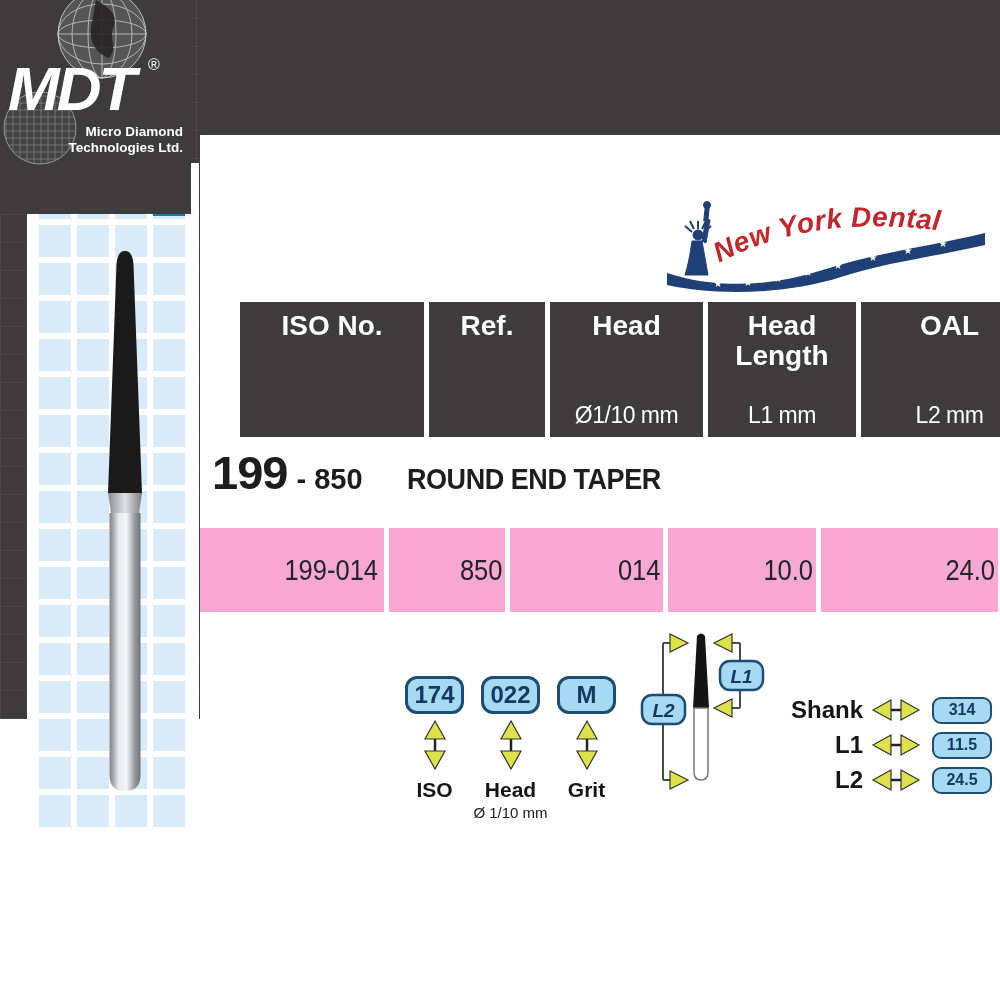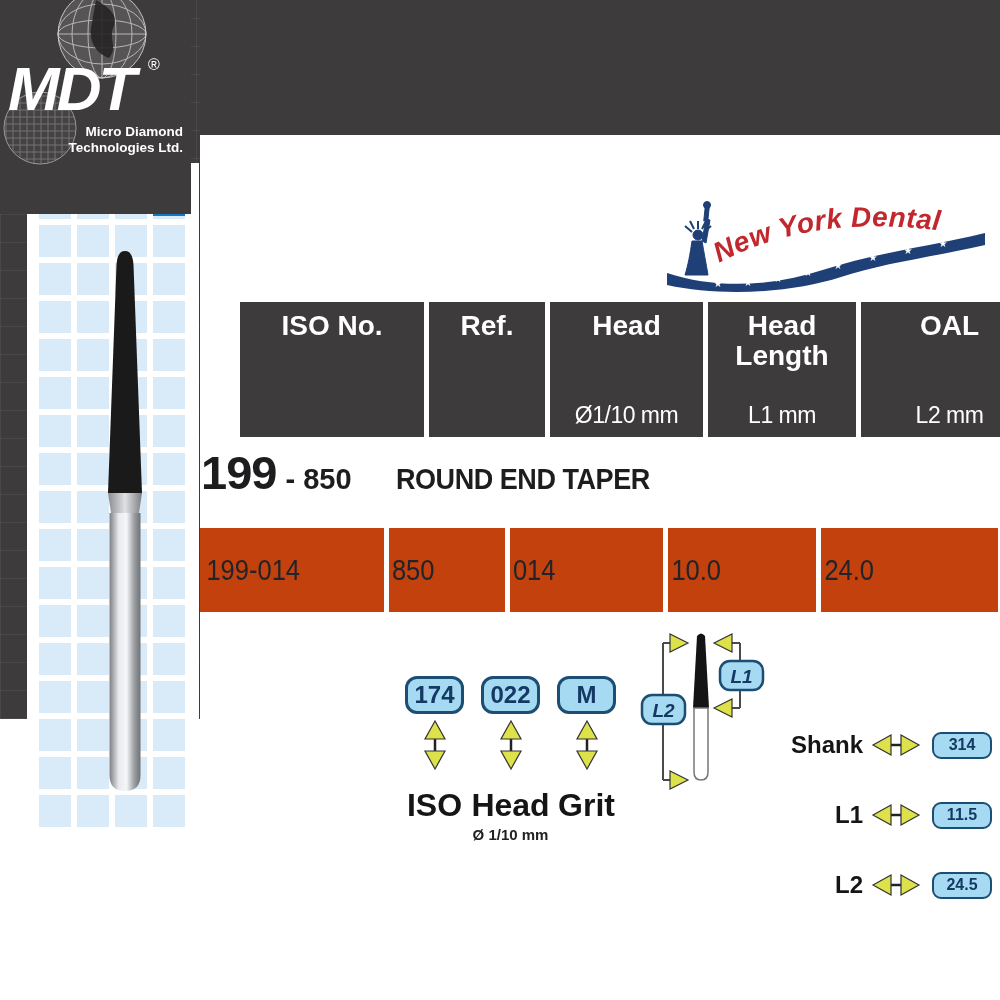--- a/index.html
+++ b/index.html
@@ -33,49 +33,49 @@
   .blue-square { position:absolute; left:126px; top:16px; width:32px; height:37px; background:#1478c0; }
 
   
   .hdr-row  { left:200px; top:302px; width:798px; height:135px; display:grid;
               grid-template-columns:184px 116px 153px 148px 177px; column-gap:5px;padding-left:40px; }
   .hdr-cell { background:#3e3b3c; color:#fff; display:flex; flex-direction:column;
               justify-content:space-between; align-items:center; padding:9px 2px 8px 2px; text-align:center; }
   .hdr-label { font-size:28px; font-weight:700; line-height:1.06; }
   .hdr-sub   { font-size:23px; font-weight:400; letter-spacing:-.5px; }
 
-  .title-row { left:189px; top:445px; width:800px; height:78px; display:flex; align-items:baseline;
+  .title-row { left:200px; top:445px; width:800px; height:78px; display:flex; align-items:baseline;
                padding-left:12px; color:#1d1d1f; }
   .title-iso  { font-size:47px; font-weight:800; letter-spacing:-1px; }
   .title-ref  { font-size:29px; font-weight:800; margin-left:9px; }
   .title-name { font-size:30px; font-weight:800; margin-left:44px; letter-spacing:-.5px;
                 display:inline-block; transform:scaleX(.9); transform-origin:left bottom; white-space:nowrap; }
 
   .data-row  { left:200px; top:528px; width:798px; height:84px; display:grid;
                grid-template-columns:184px 116px 153px 148px 177px; column-gap:5px; }
-  .data-cell { background:#c2410c; display:flex; align-items:center; justify-content:flex-start; }
+  .data-cell { background:#f9a8d4; display:flex; align-items:center; justify-content:flex-end; }
   .data-cell span { font-size:29px; color:#23232b; display:inline-block; transform:scaleX(.88); }
 
   
   .order-title { left:405px; top:638px; font-size:27px; font-weight:800; color:#151515; }
   .order-cols  { left:405px; top:676px; display:flex; column-gap:17px; }
   .order-col   { width:59px; display:flex; flex-direction:column; align-items:center; }
   .order-badge { width:59px; height:38px; background:#a6d9f2; border:3px solid #1c4d72; border-radius:12px;
                  display:flex; align-items:center; justify-content:center;
                  font-size:24px; font-weight:800; color:#143a63; }
   .order-arrow { margin-top:5px; }
-  .order-label { margin-top:16px; font-size:32px; font-weight:800; color:#151515; white-space:nowrap; }
-  .order-sub   { margin-top:2px; font-size:15px; font-weight:700; color:#222; white-space:nowrap; }
+  .order-label { margin-top:7px; font-size:21px; font-weight:800; color:#151515; white-space:nowrap; }
+  .order-sub   { margin-top:2px; font-size:15px; font-weight:400; color:#222; white-space:nowrap; }
 
   
   .diagram { left:638px; top:624px; }
 
   
   .dims { left:700px; top:696px; width:292px; display:flex; flex-direction:column; row-gap:7px; }
-  .dim-row { height:28px; display:flex; align-items:center; justify-content:flex-end;margin-top:35px; }
+  .dim-row { height:28px; display:flex; align-items:center; justify-content:flex-end; }
   .dim-label { font-size:24px; font-weight:800; color:#151515; margin-right:7px; }
   .dim-arrow { margin-right:10px; }
   .dim-badge { width:60px; height:27px; background:#a6d9f2; border:2.5px solid #1c4d72; border-radius:9px;
                display:flex; align-items:center; justify-content:center;
                font-size:16px; font-weight:800; color:#143a63; }
 </style>
 </head>
 <body>
 
 <div class="page">

